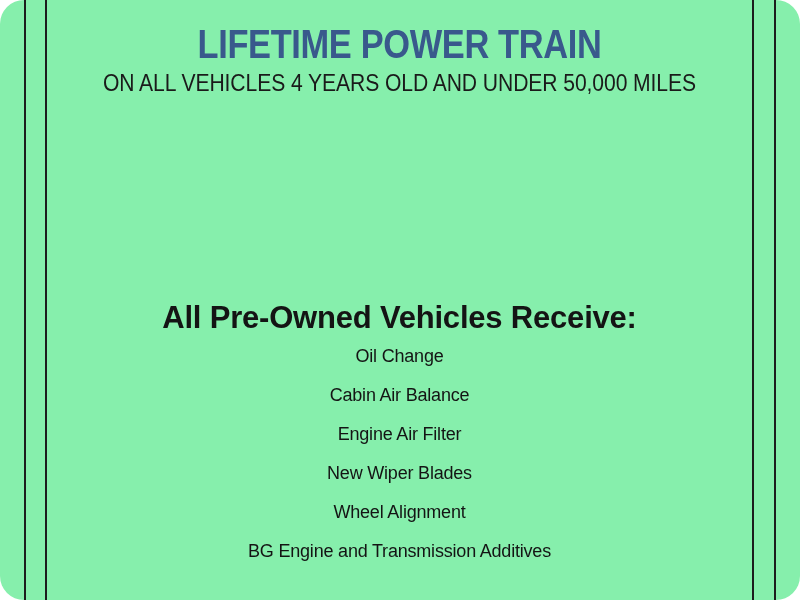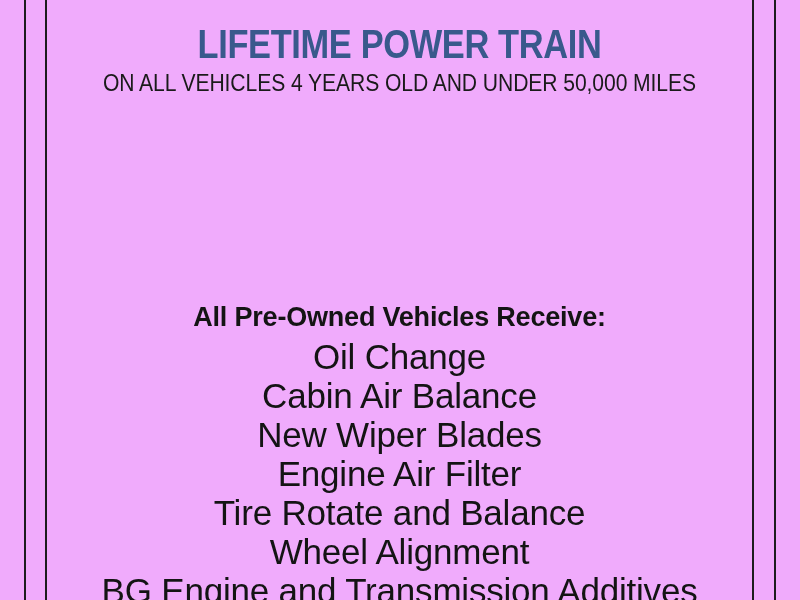--- a/index.html
+++ b/index.html
@@ -11,22 +11,23 @@
     width: 800px;
     height: 600px;
     overflow: hidden;
     font-family: "Liberation Sans", sans-serif;
   }
 
   #flyer {
     position: relative;
     width: 800px;
     height: 600px;
-    background: #f0abfc;
+    background: #86efac;
     overflow: hidden;
+    border-radius: 24px;
   }
 
   
   .rule {
     position: absolute;
     top: 0;
     width: 2px;
     height: 600px;
     background: #1d1d1d;
   }
@@ -82,35 +83,35 @@
   
   #services {
     position: absolute;
     top: 298px;
     left: 0;
     width: 100%;
   }
   .services-heading {
     font-family: "Liberation Sans", sans-serif;
     font-weight: 700;
-    font-size: 27px;
+    font-size: 31px;
     line-height: 39px;
     color: #141414;
     letter-spacing: -0.2px;
     white-space: nowrap;
   }
   .services-list {
     list-style: none;
     margin: 0;
     padding: 0;
   }
   .services-list li {
     font-family: "Liberation Sans", sans-serif;
     font-weight: 400;
-    font-size: 35px;
+    font-size: 18px;
     line-height: 39px;
     color: #141414;
     letter-spacing: -0.2px;
     white-space: nowrap;
   }
 </style>
 </head>
 <body>
 
 <div id="flyer">
@@ -126,22 +127,21 @@
       <div class="warranty-title">LIFETIME POWER TRAIN</div>
       <div class="warranty-sub">ON ALL VEHICLES 4 YEARS OLD AND UNDER 50,000 MILES</div>
     </div>
 
 
     <div id="services">
       <div class="services-heading">All Pre-Owned Vehicles Receive:</div>
       <ul class="services-list" id="services-list">
           <li>Oil Change</li>
           <li>Cabin Air Balance</li>
+          <li>Engine Air Filter</li>
           <li>New Wiper Blades</li>
-          <li>Engine Air Filter</li>
-          <li>Tire Rotate and Balance</li>
           <li>Wheel Alignment</li>
           <li>BG Engine and Transmission Additives</li>
         </ul>
     </div>
 
   </div>
 </div>
 
 </body></html>

